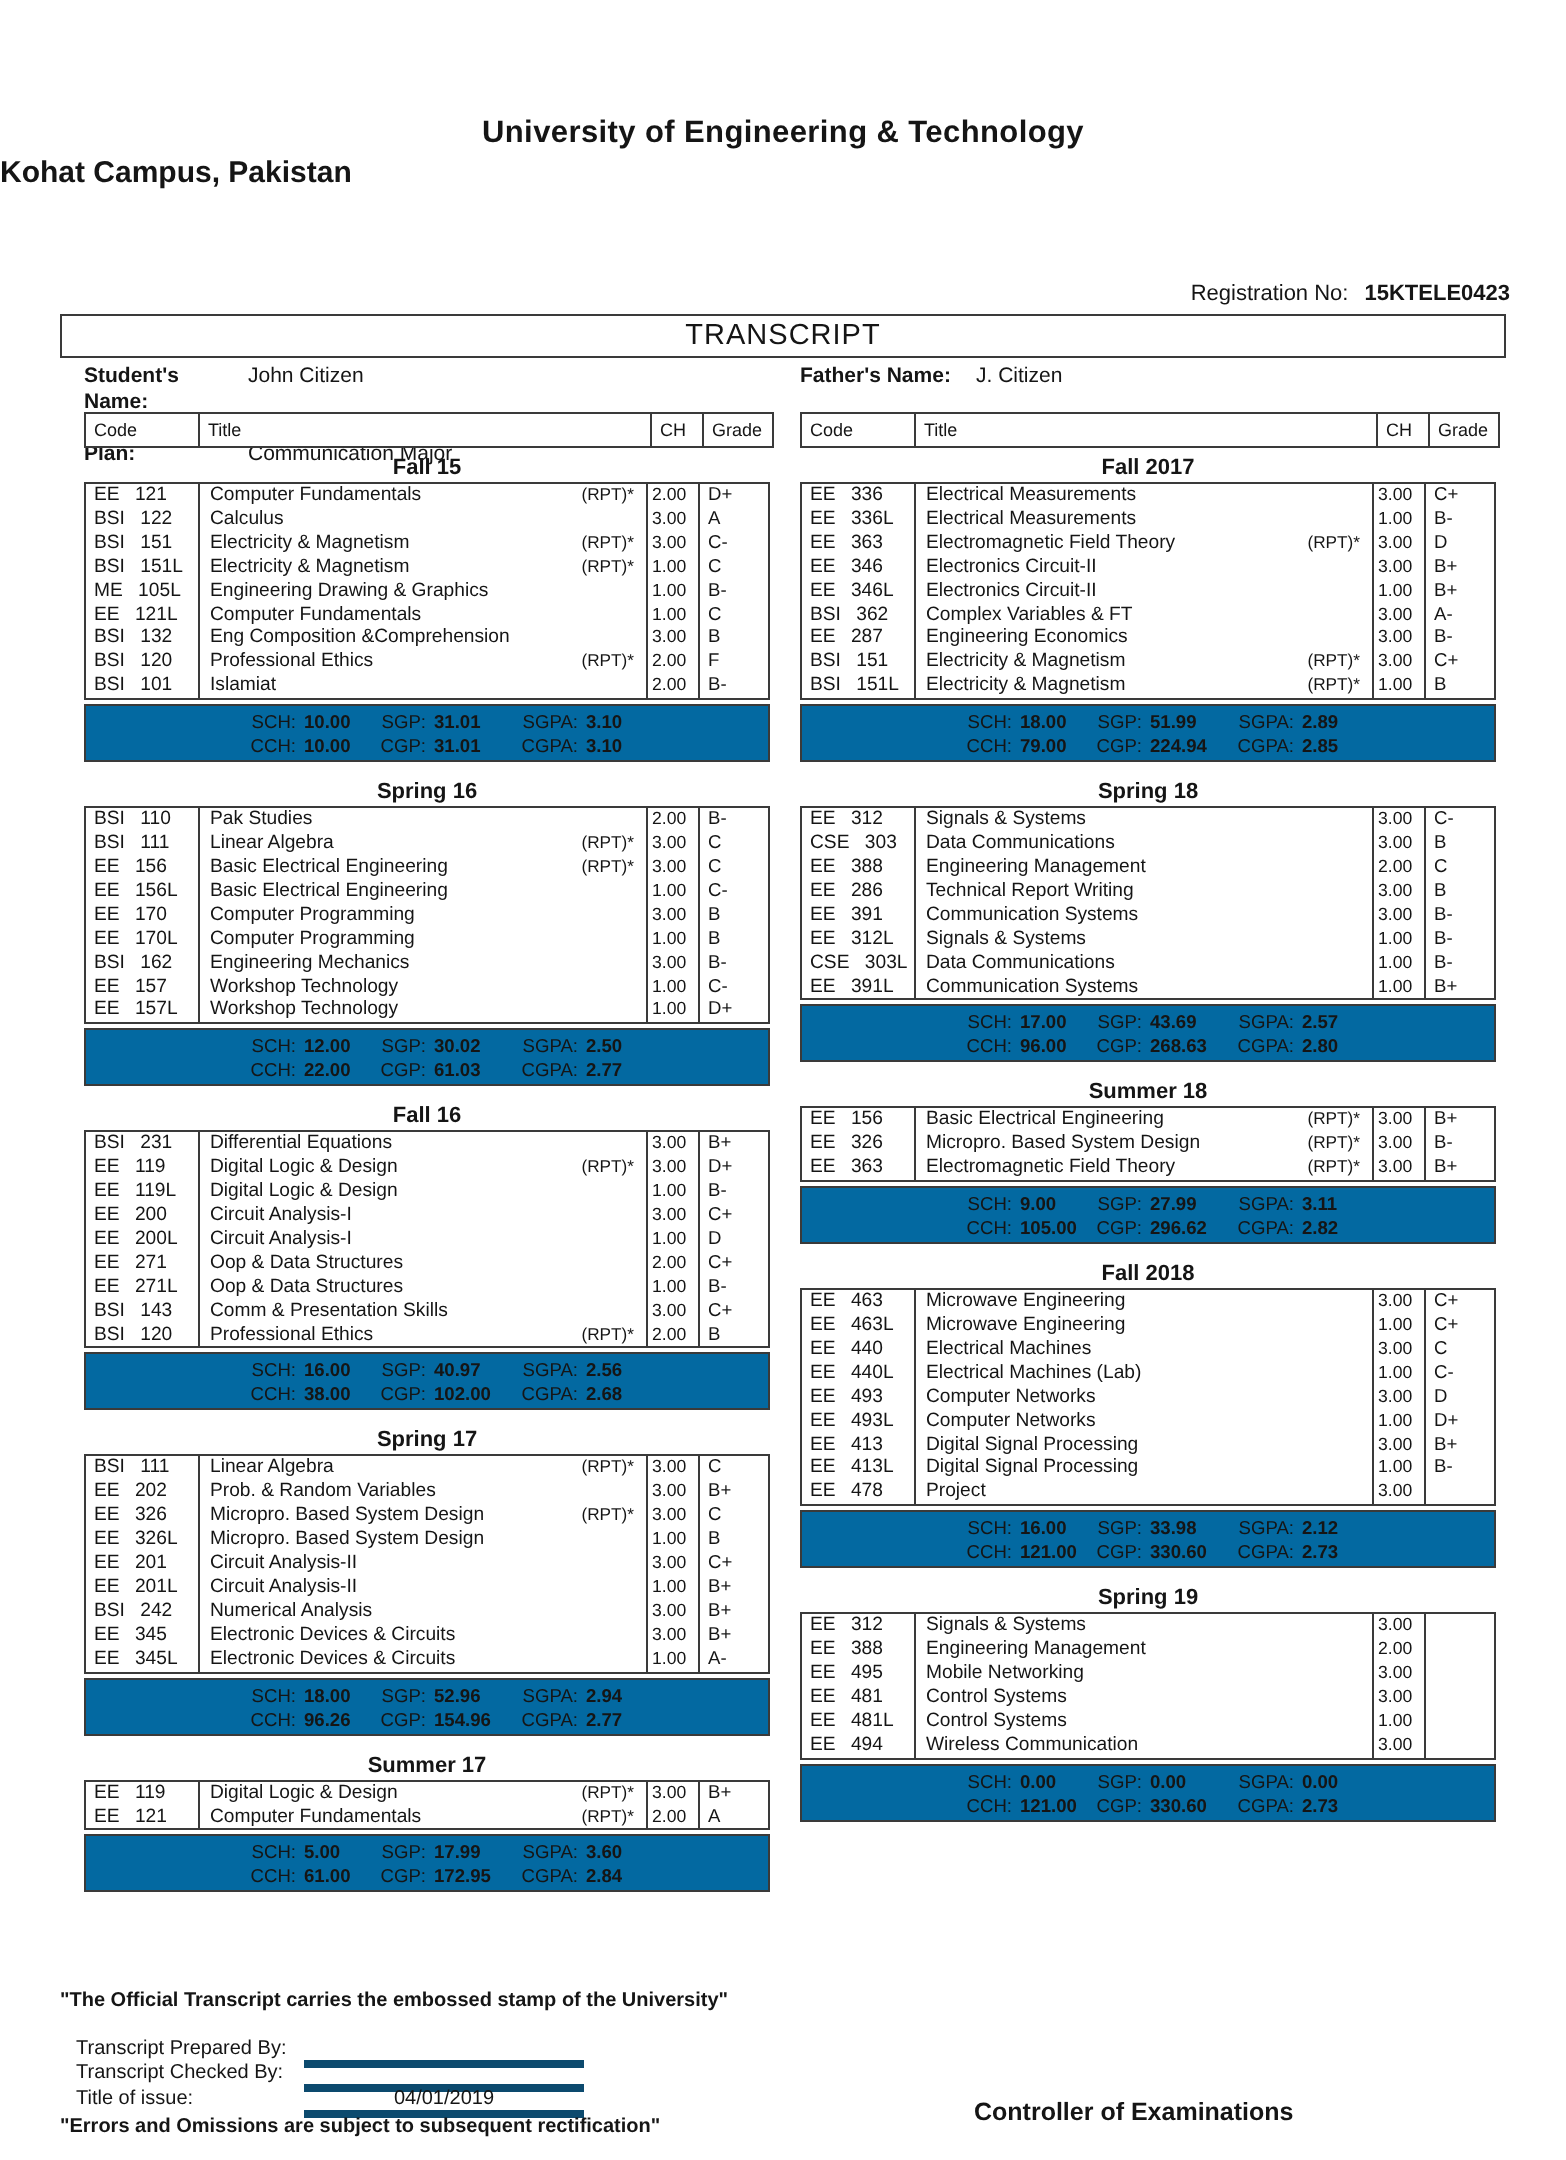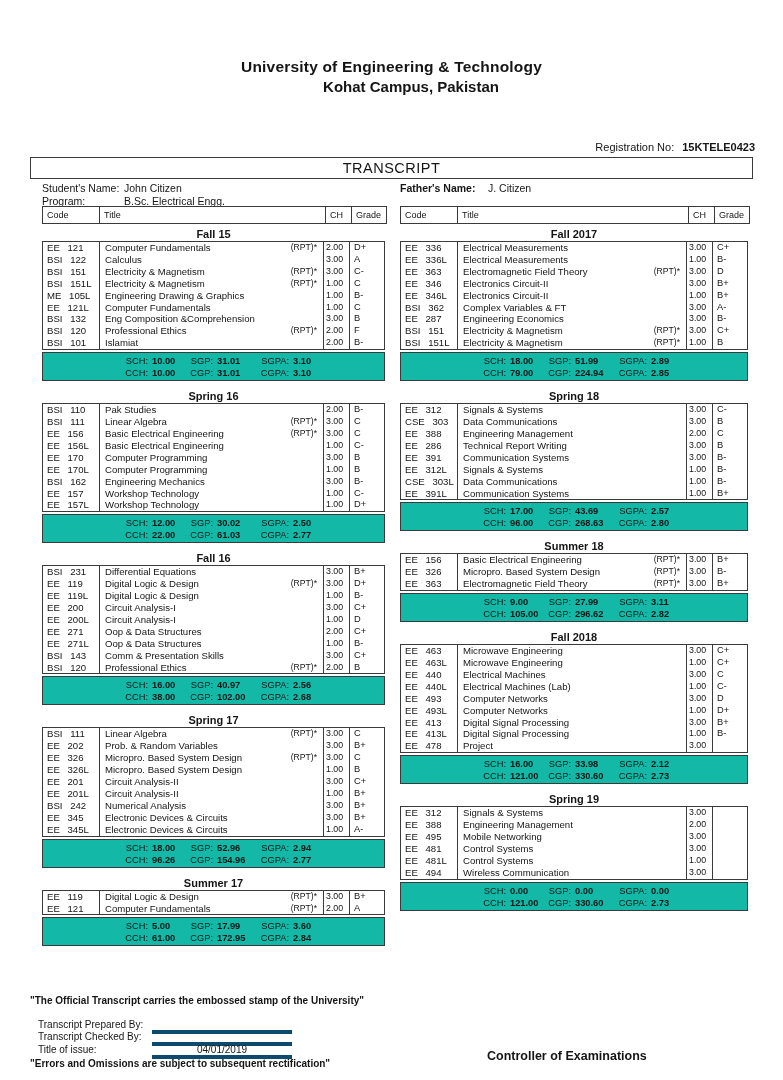--- a/index.html
+++ b/index.html
@@ -2,30 +2,30 @@
 <html><head>
 <meta charset="utf-8">
 <style>
   html,body{margin:0;padding:0;background:#e9e9e9;}
   .page{position:relative;width:783px;height:1080px;background:#ffffff;
         font-family:"Liberation Sans","DejaVu Sans",sans-serif;color:#151515;overflow:hidden;}
 
   
   .univ-title{position:absolute;top:58px;left:0;right:0;text-align:center;
               font-size:15.5px;font-weight:bold;letter-spacing:.2px;}
-  .univ-campus{position:absolute;top:78px;left:0;right:0;text-align:center;
-               font-size:15px;font-weight:bold;margin-left:39px;}
+  .univ-campus{position:absolute;top:78px;left:0;right:0;
+               font-size:15px;font-weight:bold;}
   .reg-line{position:absolute;top:141px;right:28px;font-size:11px;}
   .reg-line .val{font-weight:bold;margin-left:8px;}
   .transcript-box{position:absolute;top:157px;left:30px;width:721px;height:20px;
                   border:1px solid #3a3a3a;text-align:center;font-size:14.5px;
                   line-height:20px;letter-spacing:.5px;background:#fff;}
   .student-info{position:absolute;top:182px;left:42px;font-size:10.5px;line-height:13px;}
   .info-row{display:flex;}
-  .info-row .lbl{font-weight:normal;width:82px;}
+  .info-row .lbl{font-weight:bold;width:82px;}
   .father-info{position:absolute;top:182px;left:400px;font-size:10.5px;display:flex;}
   .father-info .lbl{font-weight:bold;width:88px;}
 
   
   .col-head{position:absolute;top:206px;height:16px;border:1px solid #3a3a3a;
             display:grid;grid-template-columns:57px 1fr 26px 34px;background:#fff;
             font-size:9px;font-weight:normal;line-height:16px;}
   .col-head.left{left:42px;width:343px;}
   .col-head.right{left:400px;width:348px;}
   .col-head span{padding-left:4px;border-right:1px solid #3a3a3a;}
@@ -40,21 +40,21 @@
   .ctable{border:1px solid #3a3a3a;background:#fff;}
   .c-row{display:grid;grid-template-columns:57px 1fr 26px 34px;line-height:11.9px;font-size:9.6px;}
   .c-row .cell{border-right:1px solid #3a3a3a;}
   .c-row .cell:last-child{border-right:none;}
   .cell.code{padding-left:4px;word-spacing:5px;white-space:nowrap;}
   .cell.title{padding-left:5px;display:flex;white-space:nowrap;overflow:hidden;}
   .rpt{margin-left:auto;padding-right:6px;font-size:8.6px;}
   .cell.ch{padding-left:2px;font-size:8.8px;}
   .cell.grade{padding-left:4px;font-size:9.3px;}
 
-  .summary{border:1px solid #3a3a3a;margin-top:2px;padding:2px 0 1px 0;background:#14b8a6;}
+  .summary{border:1px solid #3a3a3a;margin-top:2px;padding:2px 0 1px 0;background:#0369a1;}
   .sum-row{position:relative;height:12px;font-size:9.3px;line-height:12px;}
   .sum-row span{position:absolute;top:0;}
   .s-l1{left:0;width:105px;text-align:right;}
   .s-v1{left:109px;font-weight:bold;}
   .s-l2{left:128px;width:42px;text-align:right;}
   .s-v2{left:174px;font-weight:bold;}
   .s-l3{left:198px;width:48px;text-align:right;}
   .s-v3{left:250px;font-weight:bold;}
 
   

